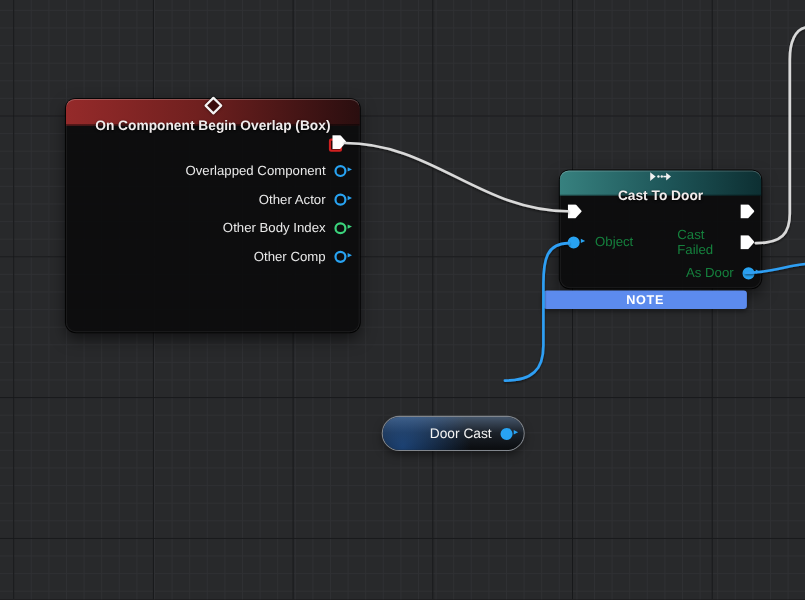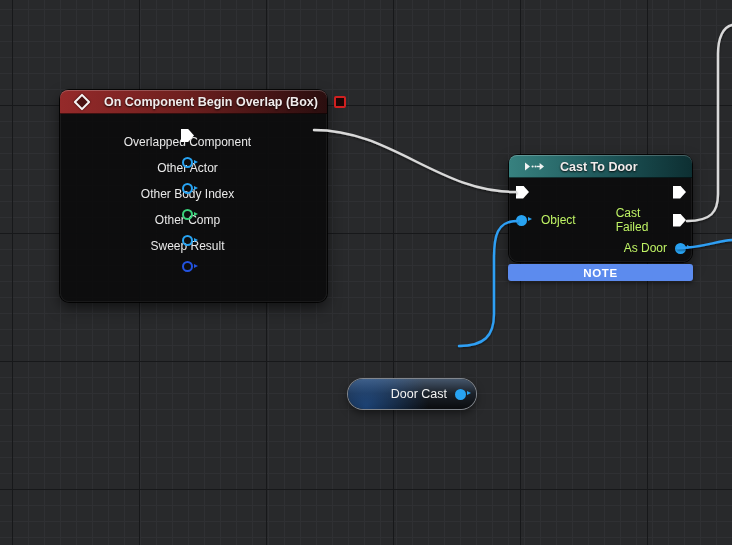--- a/index.html
+++ b/index.html
@@ -18,23 +18,24 @@
 
   
   .node{
     position:absolute;
     background:rgba(13,13,14,0.96);
     border-radius:9px;
     box-shadow:0 6px 14px rgba(0,0,0,.55), 0 0 0 1px rgba(0,0,0,.85), inset 0 0 0 1px rgba(255,255,255,.05);
     color:var(--text,#e6e6e6);
   }
   .node-header{
-    height:24px;display:flex;align-items:center;gap:16px;padding:0 16px;
+    height:24px;display:flex;align-items:center;gap:5px;padding:0 16px;
     border-radius:8px 8px 0 0;
     box-shadow:inset 0 1px 0 rgba(255,255,255,.22), inset 0 -1px 0 rgba(0,0,0,.55);
+    flex-direction:column;
   }
   .node-title{
     font-size:12.5px;font-weight:bold;color:#f1ecec;
     text-shadow:0 1px 2px rgba(0,0,0,.9);white-space:nowrap;
   }
 
   
   #event-node{left:60px;top:90px;width:267px;height:212px;}
   #event-node .node-header{
     background:linear-gradient(to right, var(--event_header_left,#952a2a) 0%, #70201f 45%, var(--event_header_right,#2a0e0f) 100%);
@@ -43,40 +44,40 @@
     width:8px;height:8px;flex:0 0 auto;transform:rotate(45deg);
     border:2px solid #f4f4f4;background:rgba(20,0,0,.55);border-radius:1px;
     box-shadow:0 0 2px rgba(0,0,0,.8);
   }
   .delegate-pin{
     margin-left:auto;width:8px;height:8px;flex:0 0 auto;
     border:2px solid var(--pin_delegate,#d02020);background:#1d0606;border-radius:2px;
   }
   .erow{
     height:26px;display:flex;align-items:center;justify-content:flex-end;
-    gap:8px;padding-right:12px;font-size:12px;color:#e9e9e9;flex-direction:column;
+    gap:8px;padding-right:12px;font-size:12px;color:#e9e9e9;
   }
   .erow.exec-row{margin-top:2px;}
 
   
   #cast-node{left:509px;top:155px;width:183px;height:107px;}
   #cast-node .node-header{
     height:23px;
     background:linear-gradient(to right, var(--cast_header_left,#37817f) 0%, #1d5457 55%, var(--cast_header_right,#0d2f32) 100%);
   }
   .crow{
     height:28px;display:flex;align-items:center;justify-content:space-between;
-    padding:0 6px 0 7px;font-size:12px;color:#bef264;gap:40px;
+    padding:0 6px 0 7px;font-size:12px;color:#15803d;gap:40px;
   }
   .crow .left,.crow .right{display:flex;align-items:center;gap:8px;}
   .crow .right{margin-left:auto;}
 
   
   #note-bubble{
-    position:absolute;left:508px;top:264px;width:185px;height:17px;
+    position:absolute;left:494px;top:264px;width:185px;height:17px;
     background:var(--note_bg,#5c8bee);border-radius:3px;
     display:flex;align-items:center;justify-content:center;
     color:#fff;font-size:11.5px;font-weight:bold;letter-spacing:.6px;
     font-family:"Liberation Sans",sans-serif;
     box-shadow:0 2px 5px rgba(0,0,0,.45);
   }
 
   
   #var-node{
     position:absolute;left:348px;top:331px;width:128px;height:30px;border-radius:15px;
@@ -147,26 +148,20 @@
     </div>
     <div class="erow">
       <span>Other Body Index</span>
       <span class="pin pin-int">
           <span class="ring"></span>
         </span>
     </div>
     <div class="erow">
       <span>Other Comp</span>
       <span class="pin pin-object">
-          <span class="ring"></span>
-        </span>
-    </div>
-    <div class="erow">
-      <span>Sweep Result</span>
-      <span class="pin pin-struct">
           <span class="ring"></span>
         </span>
     </div>
   </div>
 
   <div class="node" id="cast-node">
     <div class="node-header">
       <svg class="cast-icon" width="19" height="11" viewBox="0 0 19 11">
         <polygon points="0,1.5 0,9.5 5,5.5" fill="#f2f2f2"></polygon>
         <circle cx="7.6" cy="5.5" r="1.1" fill="#f2f2f2"></circle>

